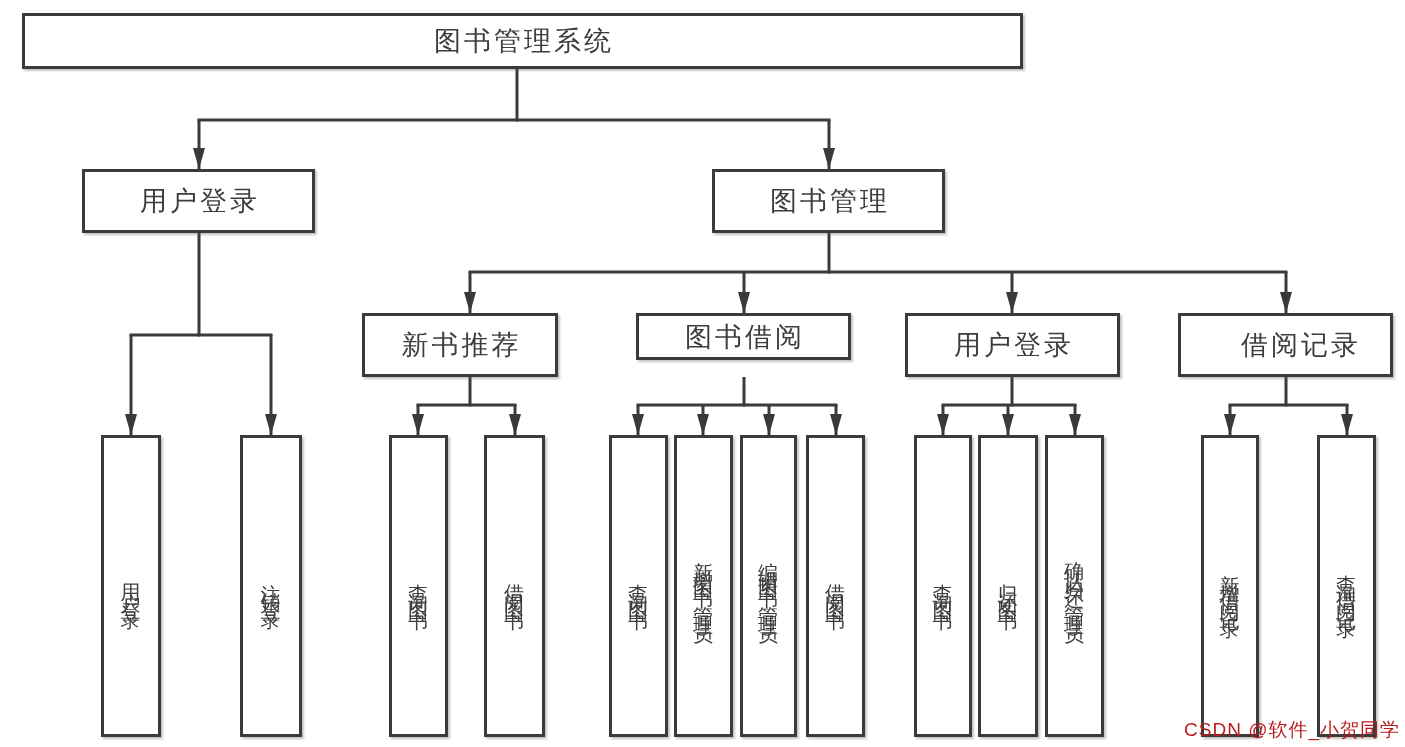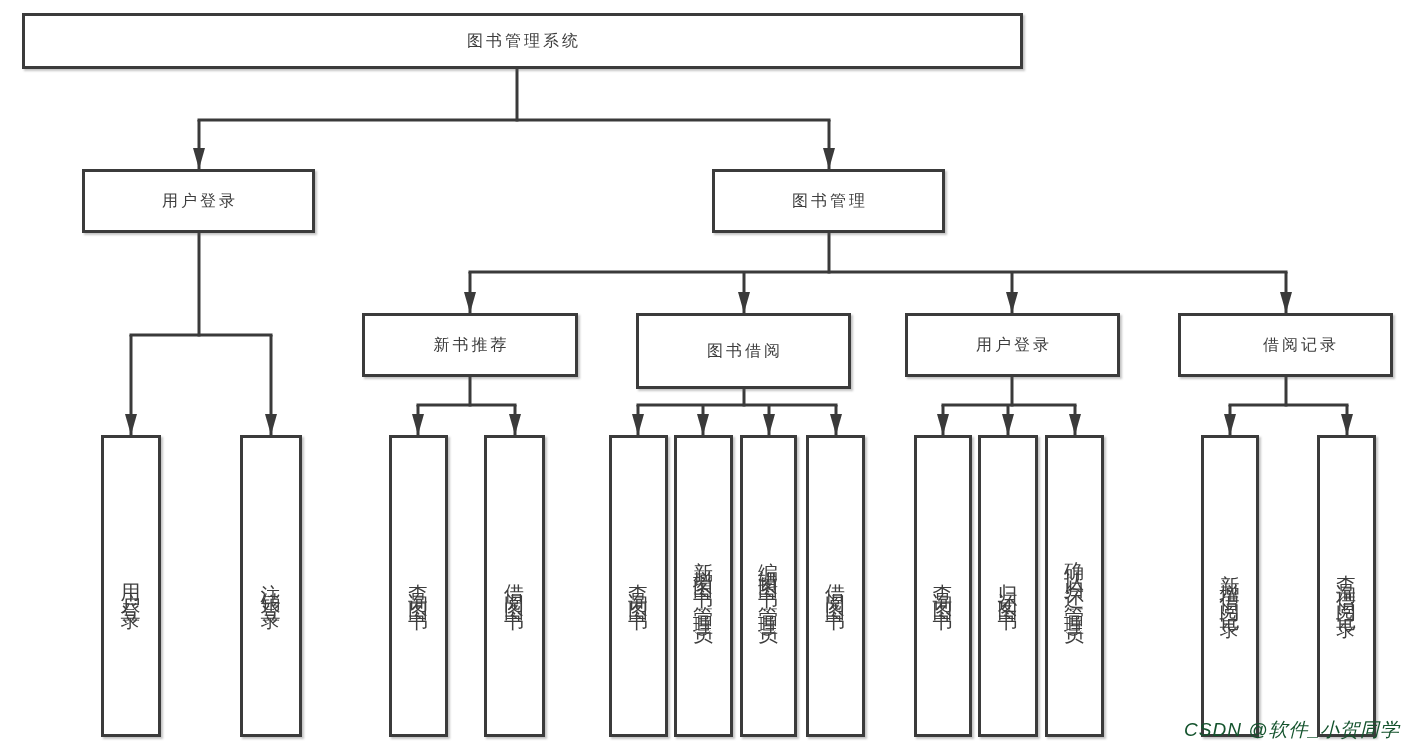--- a/index.html
+++ b/index.html
@@ -26,53 +26,52 @@
     box-sizing: border-box;
     background: #ffffff;
     border: 3px solid #3b3b3b;
     box-shadow: 1.5px 1.5px 2px rgba(90,90,90,0.35);
     display: flex;
     align-items: center;
     justify-content: center;
     z-index: 2;
   }
   .hlabel {
-    font-size: 16px;
+    font-size: 27px;
     color: #3d3d3d;
     letter-spacing: 3px;
     white-space: nowrap;
     text-indent: 3px;
   }
   .vlabel {
     writing-mode: vertical-rl;
     text-orientation: mixed;
     font-size: 20px;
     line-height: 1;
     color: #3d3d3d;
     letter-spacing: 9px;
     white-space: nowrap;
   }
   .watermark {
     position: absolute;
     right: 5px;
     bottom: 4px;
     font-size: 19px;
-    color: #14532d;
+    color: #b91c1c;
     letter-spacing: 1px;
     z-index: 3;
     white-space: nowrap;
-    font-style: italic;
   }
 
   
   .n-root   { left: 22px;  top: 13px;  width: 1001px; height: 56px; }
   .n-l2a    { left: 82px;  top: 169px; width: 233px;  height: 64px; }
   .n-l2b    { left: 712px; top: 169px; width: 233px;  height: 64px; text-align: right; }
-  .n-l3a    { left: 362px; top: 313px; width: 216px;  height: 64px; }
-  .n-l3b    { left: 636px; top: 313px; width: 215px;  height: 76px; }
+  .n-l3a    { left: 362px; top: 313px; width: 196px;  height: 64px; }
+  .n-l3b    { left: 636px; top: 313px; width: 215px;  height: 47px; }
   .n-l3c    { left: 905px; top: 313px; width: 215px;  height: 64px; }
   .n-l3d    { left: 1178px;top: 313px; width: 215px;  height: 64px; padding-left: 28px; }
   .leaf     { top: 435px; height: 302px; }
   .lf1  { left: 101px;  width: 60px; }
   .lf2  { left: 240px;  width: 62px; }
   .lf3  { left: 389px;  width: 59px; }
   .lf4  { left: 484px;  width: 61px; }
   .lf5  { left: 609px;  width: 59px; }
   .lf6  { left: 674px;  width: 59px; }
   .lf7  { left: 740px;  width: 57px; }

